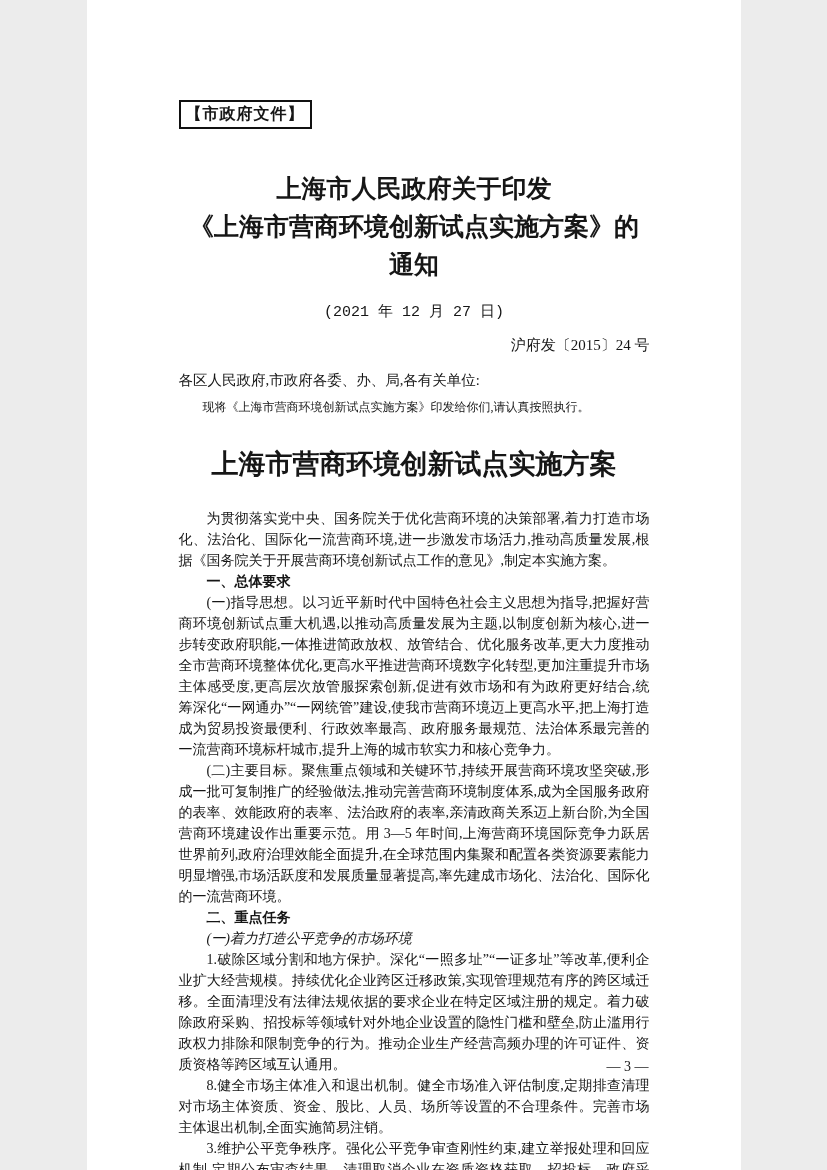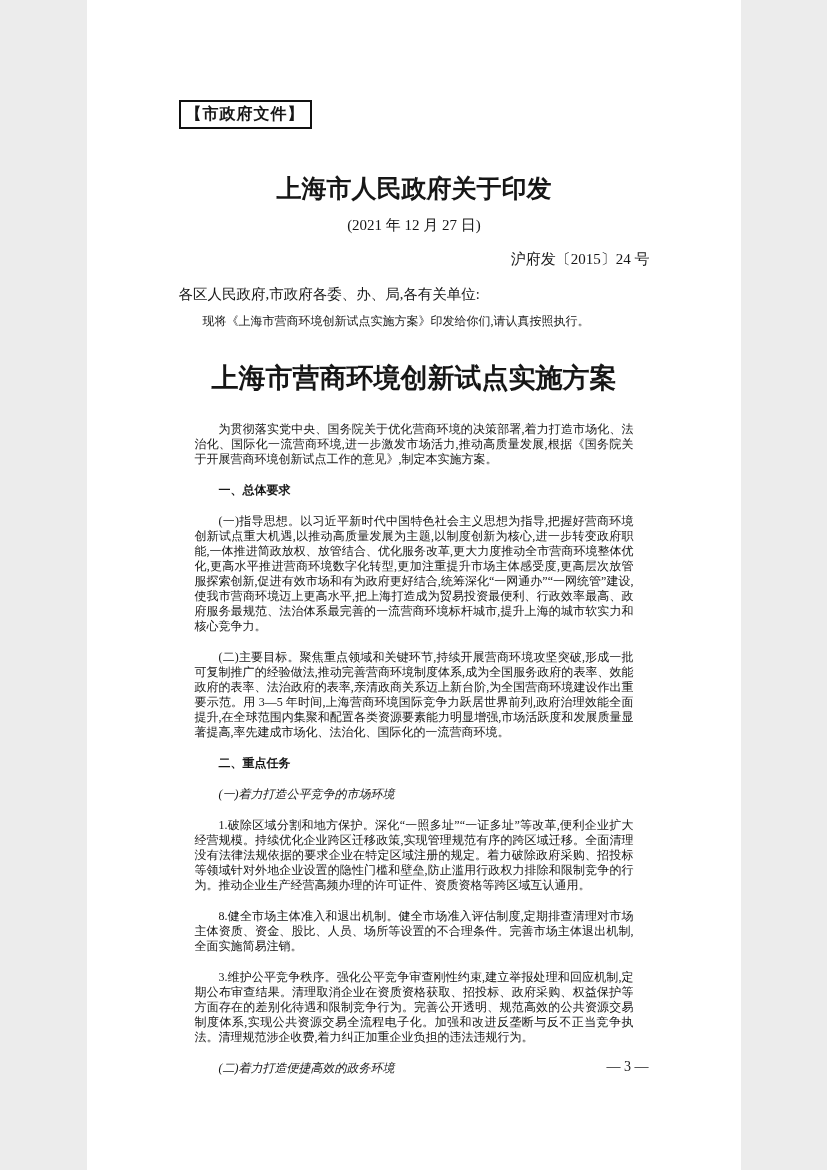--- a/index.html
+++ b/index.html
@@ -24,55 +24,56 @@
     letter-spacing: 1px;
   }
   .title-block { text-align: center; margin-top: 40px; }
   .title-line {
     font-family: "Liberation Sans", "DejaVu Sans", sans-serif;
     font-size: 25px;
     font-weight: 700;
     line-height: 38px;
     margin: 0;
   }
-  .date-line { font-size: 15px; margin-top: 9px; }
+  .date-line { font-size: 15px; margin-top: 19px; font-family: Liberation Mono, monospace; }
   .doc-number { text-align: right; font-size: 15px; margin-top: 15px; }
   .salutation-block { margin-top: 12px; }
   .salutation { font-size: 14.5px; line-height: 27px; margin: 0; }
   .forward { font-size: 12px; line-height: 27px; margin: 0; text-indent: 2em; }
   .plan-title {
     text-align: center;
     font-family: "Liberation Sans", "DejaVu Sans", sans-serif;
     font-size: 27px;
     font-weight: 700;
     margin: 25px 0 0 0;
   }
   .body-block { margin-top: 26px; }
   .para {
-    margin: 16px;
-    font-size: 12px;
-    line-height: 15px;
+    margin: 0;
+    font-size: 14px;
+    line-height: 21px;
     text-align: justify;
     text-indent: 2em;
   }
   .para.bold { font-weight: 700; }
   .para.kai { font-style: italic; }
   .footer { position: absolute; left: 0; right: 0; top: 1059px; height: 24px; }
   .footer-center { text-align: center; font-size: 14px; }
   .footer-page { position: absolute; right: 92px; top: 0; font-size: 14px; }
 </style>
 </head>
 <body>
 
 <div class="page">
 
   <div class="doc-label">【市政府文件】</div>
 
   <div class="title-block">
     <h1 class="title-line">上海市人民政府关于印发</h1>
+    <h1 class="title-line">《上海市营商环境创新试点实施方案》的通知</h1>
     <div class="date-line">(2021 年 12 月 27 日)</div>
   </div>
 
   <div class="doc-number">沪府发〔2015〕24 号</div>
 
   <div class="salutation-block">
     <p class="salutation">各区人民政府,市政府各委、办、局,各有关单位:</p>
     <p class="forward">现将《上海市营商环境创新试点实施方案》印发给你们,请认真按照执行。</p>
   </div>
 

